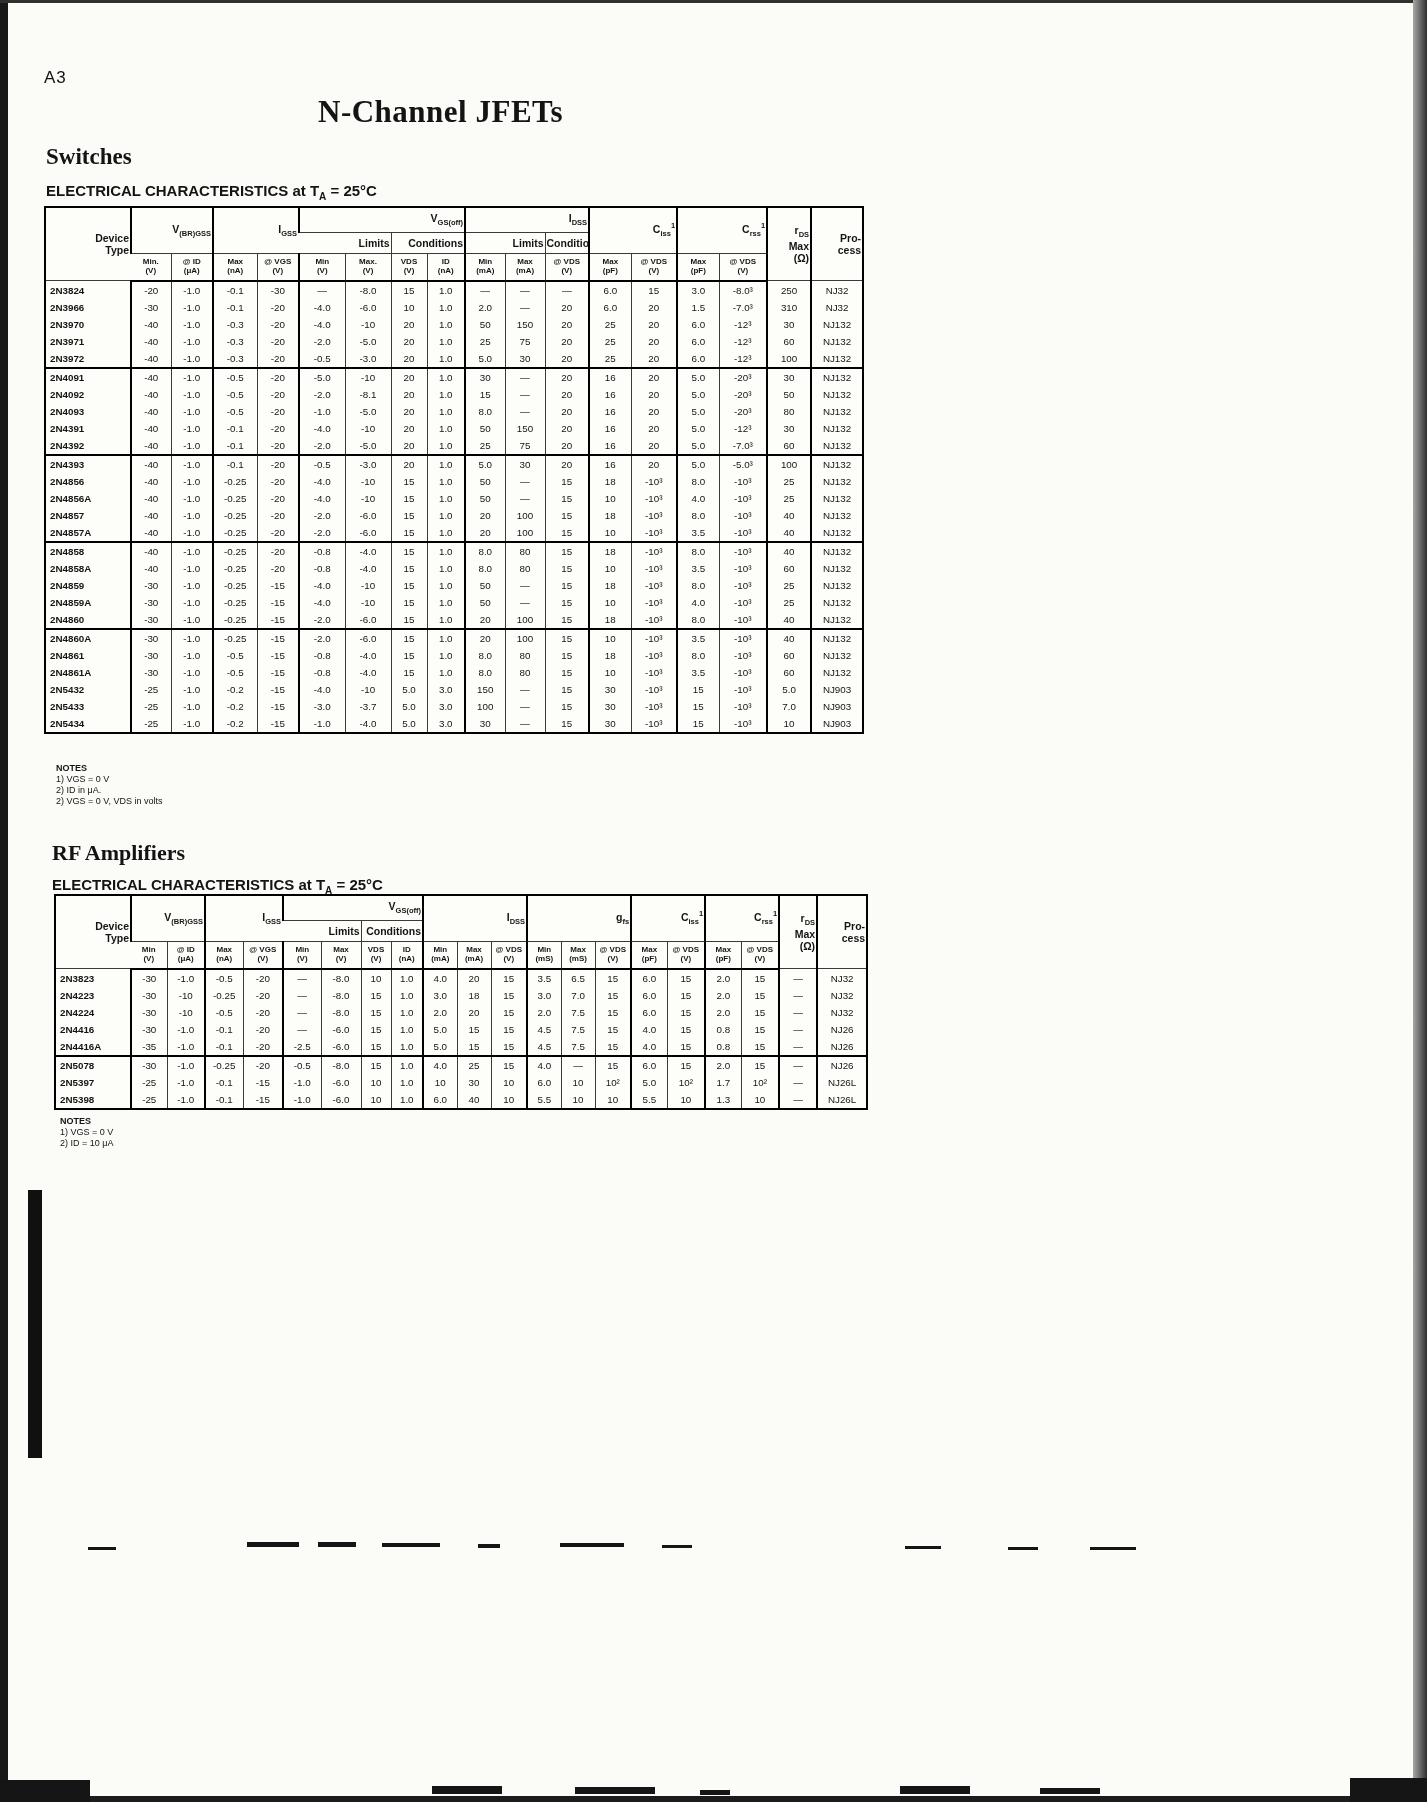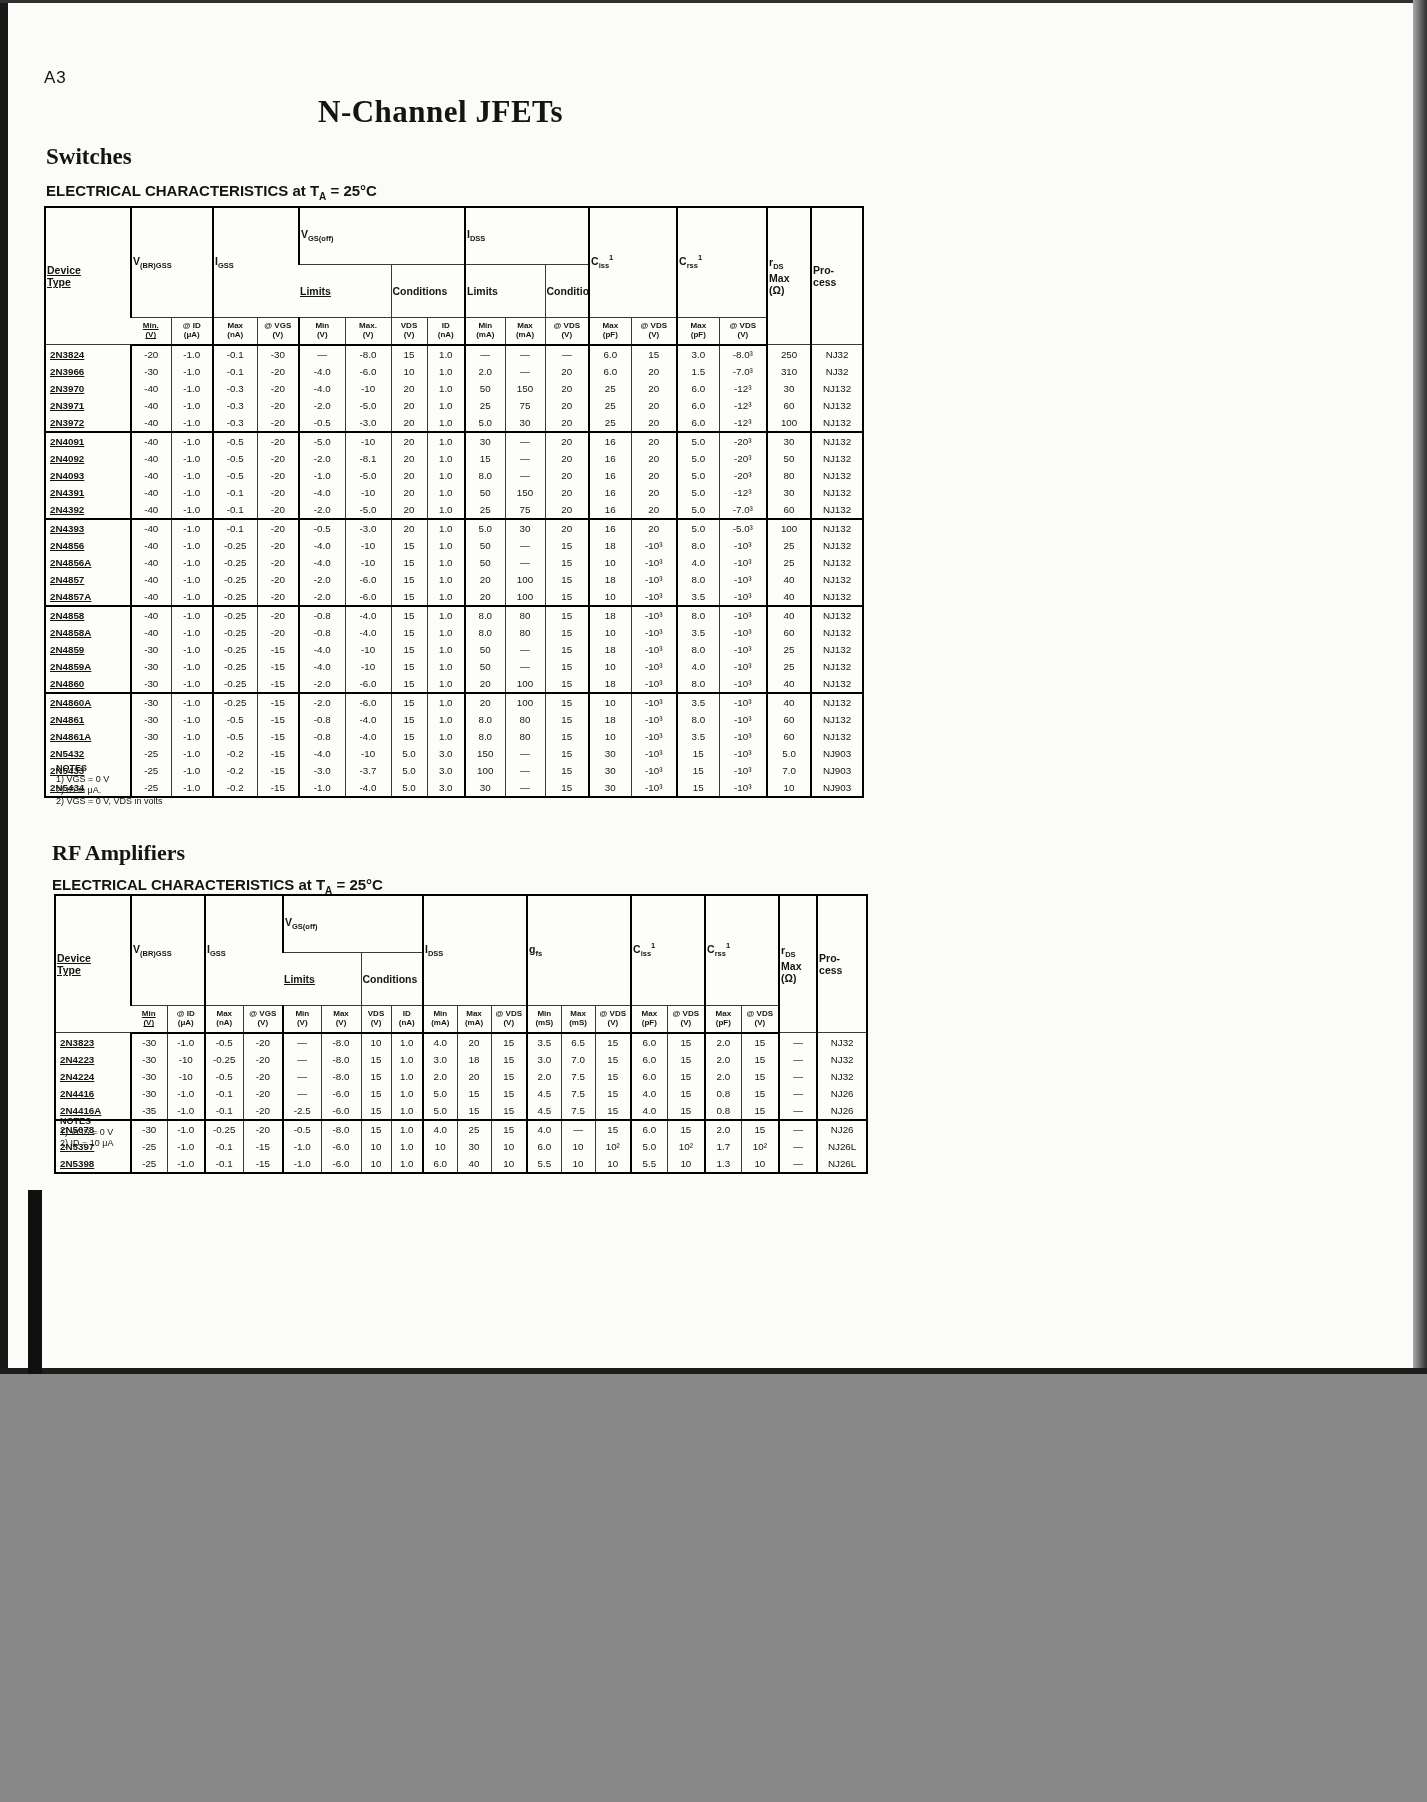--- a/index.html
+++ b/index.html
@@ -1,17 +1,17 @@
 <!DOCTYPE html>
 <html><head>
 <meta charset="utf-8">
 <style>
   html,body { margin:0; padding:0; background:#888; }
   .page {
-    position:relative; width:1427px; height:1374px;
+    position:relative; width:1427px; height:1802px;
     background:#fbfbf8; overflow:hidden;
     font-family:"Liberation Sans", sans-serif; color:#141414;
   }
   
   .edge-left   { position:absolute; left:0; top:0; width:8px; height:100%; background:#181818; }
   .edge-top    { position:absolute; left:0; top:0; width:100%; height:3px; background:#303030; }
   .edge-right  { position:absolute; right:0; top:0; width:14px; height:100%;
                  background:linear-gradient(to right,#a8a8a8,#2e2e2e); }
   .edge-bottom { position:absolute; left:0; bottom:0; width:100%; height:6px; background:#1c1c1c; }
   .scan-bar    { position:absolute; background:#101010; }
@@ -24,23 +24,23 @@
   .sec-head.h1 { left:46px; top:144px; font-size:23px; }
   .sec-head.h2 { left:52px; top:840px; font-size:22px; }
   .sub-head   { position:absolute; font-size:15px; font-weight:bold; }
   .sub-head.s1 { left:46px; top:182px; }
   .sub-head.s2 { left:52px; top:876px; }
   .sub-head sub { font-size:10px; }
 
   table.dtable { position:absolute; border-collapse:collapse; table-layout:fixed;
                  background:#fdfdfa; border:2px solid #000; }
   .dtable th, .dtable td { border-left:1px solid #3a3a3a; overflow:hidden; }
-  .dtable th:first-child, .dtable td:first-child { border-left:none;text-decoration:underline; }
+  .dtable th:first-child, .dtable td:first-child { border-left:none; }
   .dtable .gb { border-left:2px solid #000; }
-  .grp  { font-size:10.5px; font-weight:bold; text-align:left; padding:20px 1px;
+  .grp  { font-size:10.5px; font-weight:bold; text-align:right; padding:4px 1px;
           border-bottom:1px solid #3a3a3a; white-space:pre-line; line-height:1.15; }
   .grp sub { font-size:7.5px; }
   .grp sup { font-size:7.5px; }
   .unit { font-size:8px; font-weight:bold; text-align:center; vertical-align:bottom;
           white-space:pre-line; line-height:1.2; padding:3px 0 4px;
           border-bottom:2px solid #000; }
   .dtable tbody td { font-size:9.8px; text-align:center; white-space:nowrap;
                      padding:0 1px; height:17px; line-height:17px; }
   .dtable tbody td.device { text-align:left; padding-left:4px; font-weight:bold; }
   .dtable tbody tr.group-start td { border-top:2px solid #000; }

